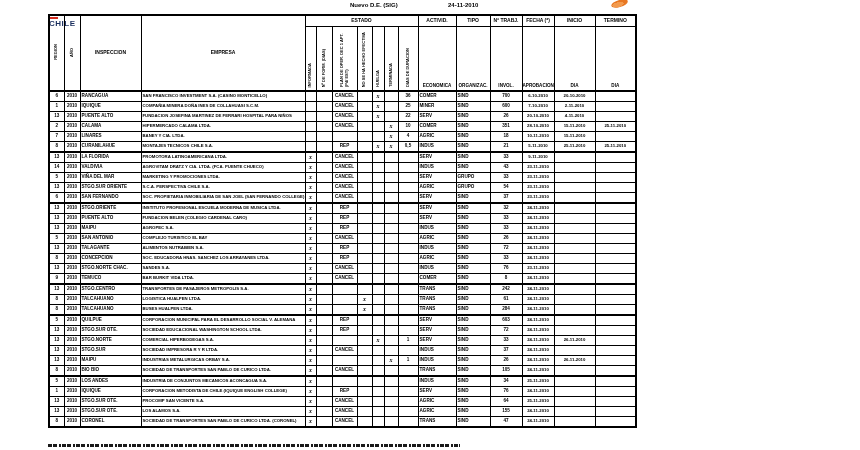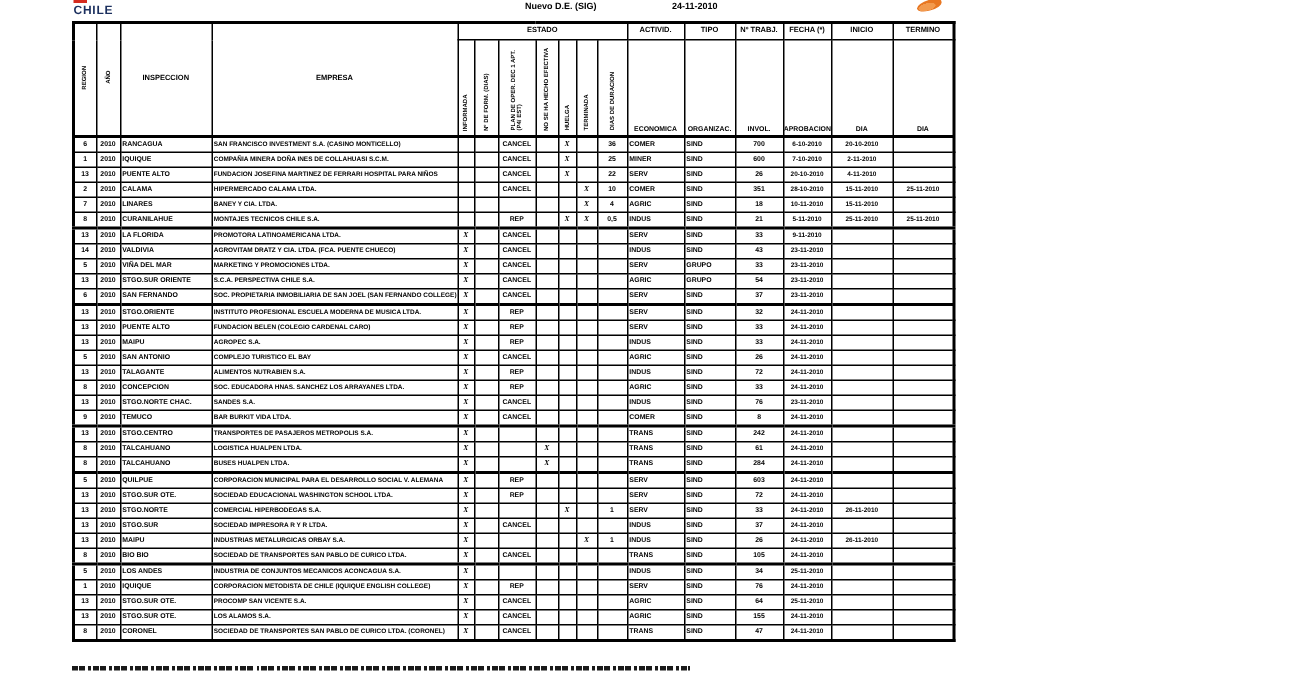--- a/index.html
+++ b/index.html
@@ -1,20 +1,20 @@
 <!DOCTYPE html>
 <html><head>
 <meta charset="utf-8">
 <style>
   html,body{margin:0;padding:0;background:#fff;}
   #page{position:relative;width:860px;height:450px;background:#ffffff;overflow:hidden;
         font-family:"Liberation Sans",sans-serif;color:#000;}
 
   
-  #logo{position:absolute;left:49px;top:0px;font-weight:bold;font-size:8px;
+  #logo{position:absolute;left:49px;top:17px;font-weight:bold;font-size:8px;
         color:#1b2f5e;letter-spacing:0.5px;line-height:1;}
   #logo .flag{display:block;width:9px;height:2px;background:#d52b1e;margin-bottom:1px;}
   #doc-title{position:absolute;left:350px;top:2px;font-size:6px;font-weight:bold;}
   #doc-date{position:absolute;left:448px;top:2px;font-size:6px;font-weight:bold;}
   #orange-mark{position:absolute;left:611px;top:0px;width:17px;height:7px;
         background:radial-gradient(ellipse at 40% 60%, #f29a4e 0 40%, #e87722 41% 100%);
         border-radius:60% 40% 55% 45%;transform:rotate(-14deg);}
 
   
   table{position:absolute;left:48px;top:14px;width:587px;height:386px;

